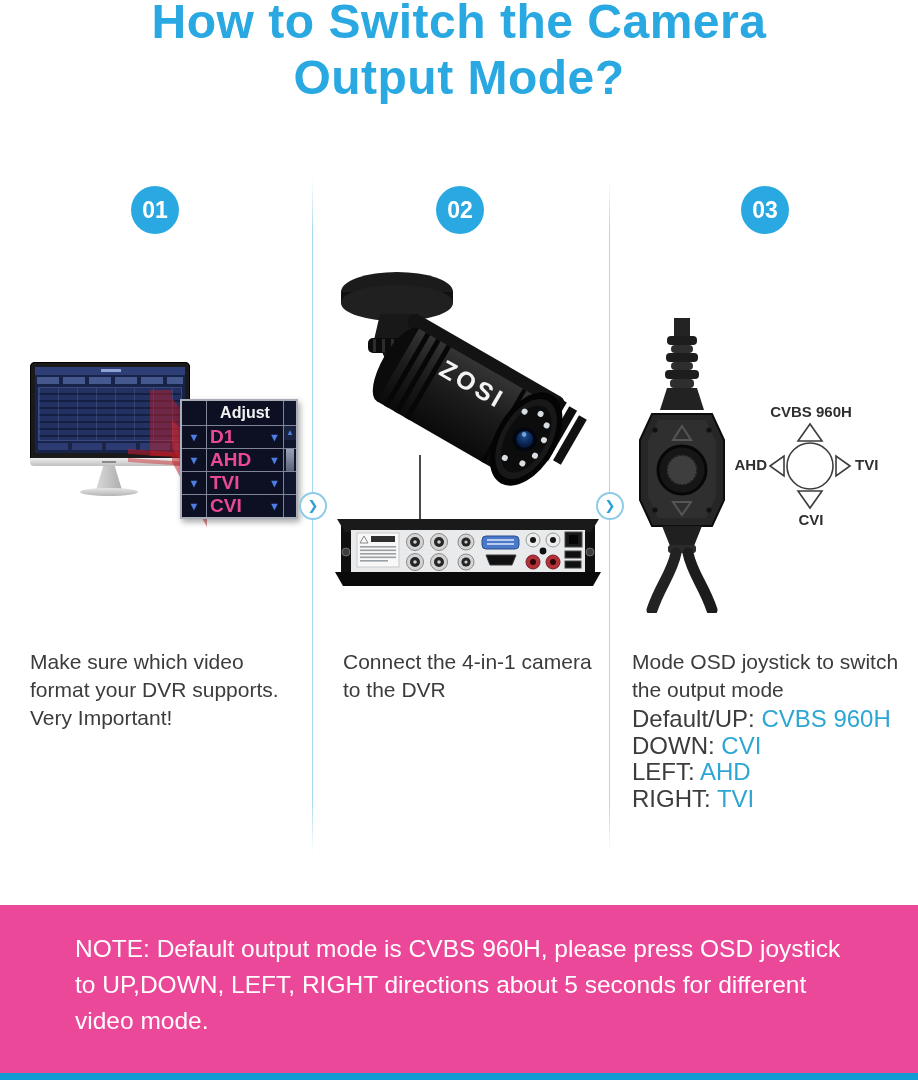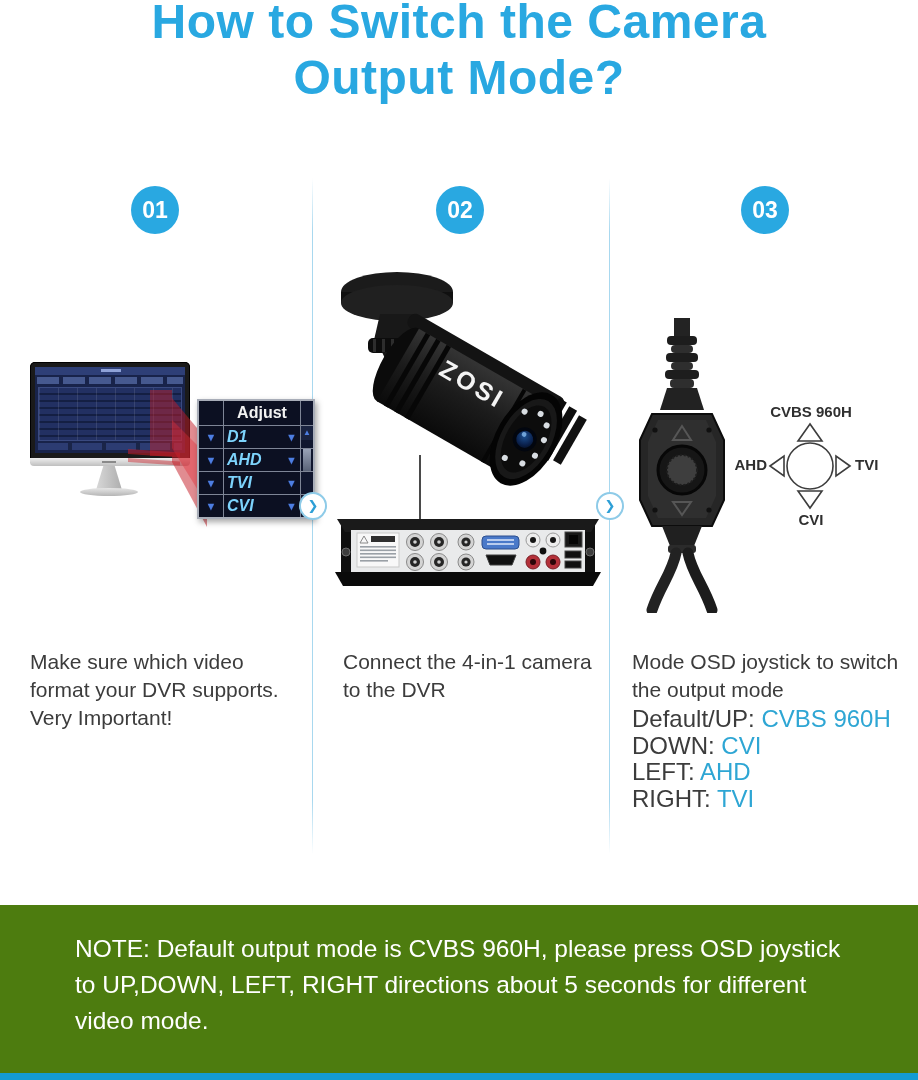--- a/index.html
+++ b/index.html
@@ -56,49 +56,49 @@
             background:linear-gradient(to right,#d8d8d8,#aeaeae);
             clip-path:polygon(28% 0,72% 0,100% 100%,0 100%);}
   .mon-base{position:absolute;left:50px;top:126px;width:58px;height:8px;border-radius:50%;
             background:linear-gradient(#e6e6e6,#b5b5b5);}
 
   
   .beam{position:absolute;left:0;top:0;z-index:2;pointer-events:none;}
 
   
   .adjust{position:absolute;left:180px;top:399px;width:114px;z-index:3;background:#0c1022;
-          border:2px solid #a8adb8;box-shadow:2px 3px 6px rgba(0,0,0,0.35);margin-left:17px;}
+          border:2px solid #a8adb8;box-shadow:2px 3px 6px rgba(0,0,0,0.35);}
   .ap-row{display:flex;border-top:1px solid #7e8596;height:22px;}
   .ap-row.head{border-top:none;height:24px;}
   .ap-cell-arrow{width:24px;border-right:1px solid #7e8596;display:flex;align-items:center;justify-content:center;}
   .ap-cell-main{flex:1;display:flex;align-items:center;padding:0 3px;border-right:1px solid #7e8596;}
   .ap-cell-sb{width:12px;display:flex;align-items:flex-start;justify-content:center;background:#10162e;}
   .ap-head-label{flex:1;text-align:center;color:#f2f2f2;font-weight:700;font-size:16px;line-height:24px;}
-  .ap-opt-label{flex:1;color:#7dd3fc;font-weight:700;font-size:16px;font-style:italic;}
+  .ap-opt-label{flex:1;color:#ec4899;font-weight:700;font-size:19px;}
   .dd{color:#4d7ee2;font-size:11px;line-height:1;text-shadow:0 1px 0 #16244e;}
   .sb-btn{width:12px;height:14px;background:#1a2340;color:#4d7ee2;font-size:8px;line-height:14px;text-align:center;}
   .sb-track{width:8px;height:100%;margin:0 auto;background:linear-gradient(#99a2b6,#5a6378);}
 
   
   .cam-svg{position:absolute;left:312px;top:252px;z-index:1;}
   .cam-wire{position:absolute;left:419px;top:455px;width:2px;height:66px;background:#4a4a4a;z-index:0;}
   .dvr-svg{position:absolute;left:333px;top:512px;z-index:1;}
 
   
   .conn-svg{position:absolute;left:622px;top:318px;}
   .diagram{position:absolute;left:723px;top:403px;width:176px;height:128px;font-size:15px;
            font-weight:700;color:#2f2f2f;}
   .diag-up{position:absolute;left:0;right:0;top:0;text-align:center;}
   .diag-cross{position:absolute;left:0;top:18px;}
   .diag-left{position:absolute;left:0;top:53px;width:44px;text-align:right;}
   .diag-right{position:absolute;left:132px;top:53px;}
   .diag-down{position:absolute;left:0;right:0;top:108px;text-align:center;}
 
   
-  .banner{position:absolute;left:0;top:905px;width:918px;height:175px;background:#4d7c0f;}
+  .banner{position:absolute;left:0;top:905px;width:918px;height:175px;background:#ec4899;}
   .banner-inner{padding:26px 70px 0 75px;color:#ffffff;font-size:24.5px;line-height:36px;}
   .banner-strip{position:absolute;left:0;bottom:0;width:100%;height:7px;background:#149bd3;}
 </style>
 </head>
 <body>
 
 <div class="page">
 
   <h1 class="title">How to Switch the Camera Output Mode?</h1>
 

